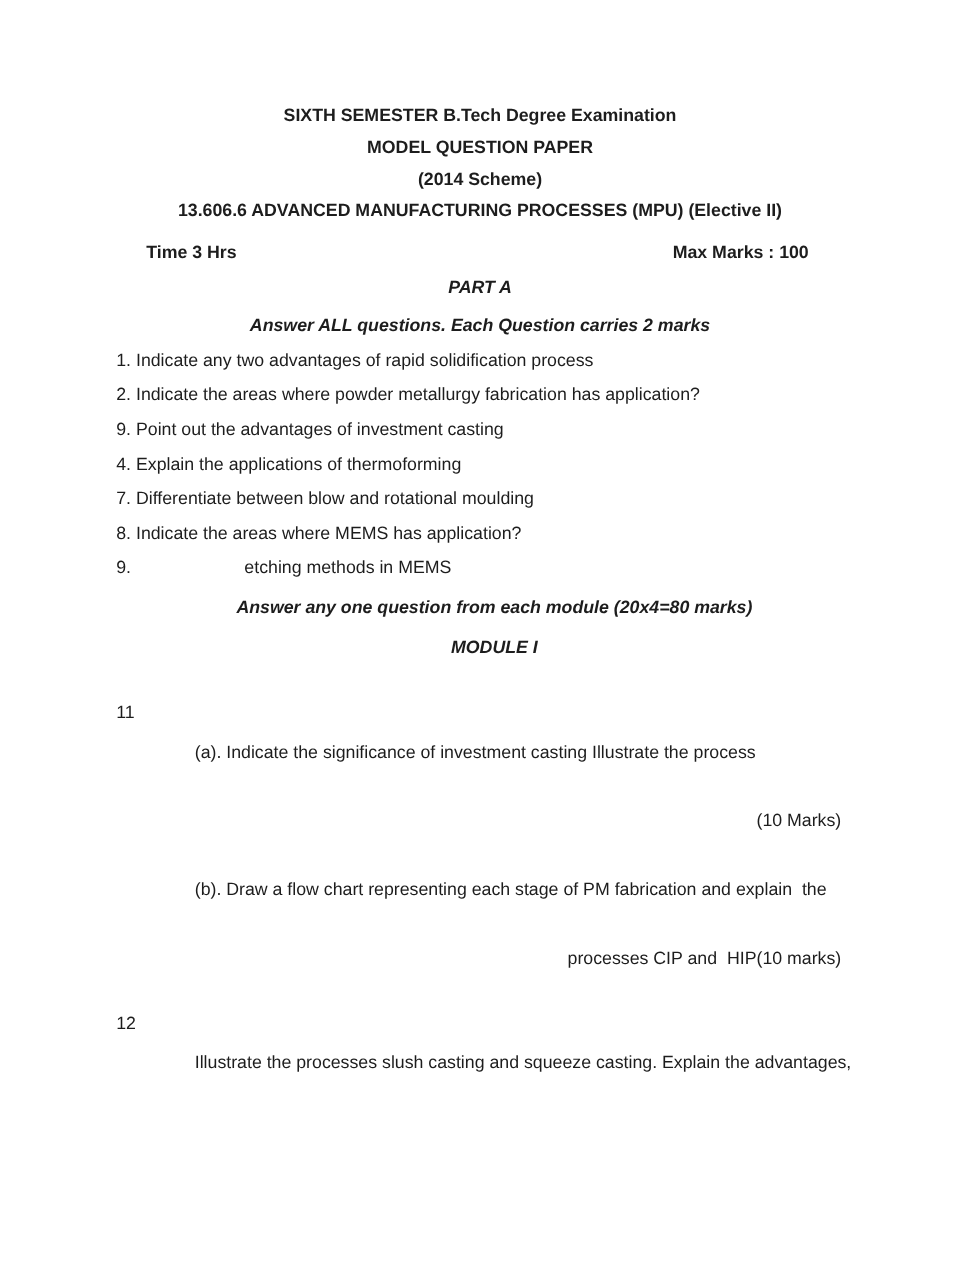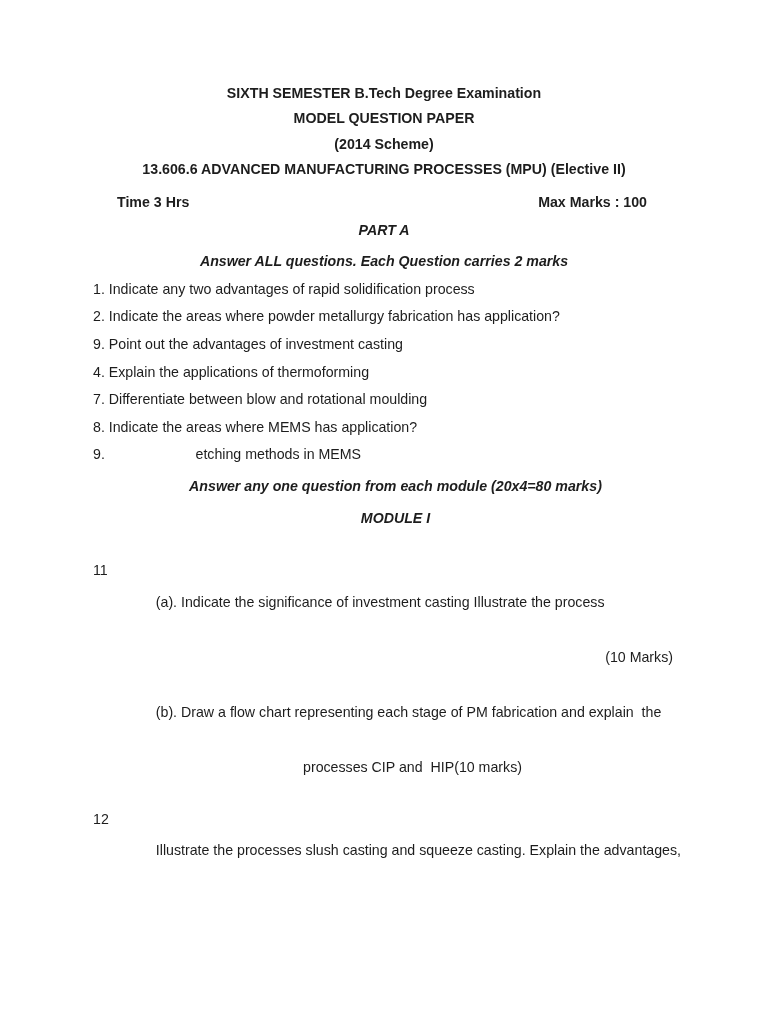--- a/index.html
+++ b/index.html
@@ -62,21 +62,21 @@
     white-space: pre;
     margin-top: 24px;
   }
   .marks-right {
     text-align: right;
     padding-right: 95px;
     white-space: pre;
   }
   .split-row {
     display: flex;
-    justify-content: center;
+    justify-content: flex-end;
     padding-left: 104px;
     padding-right: 95px;
     margin-left: 48px;
   }
   .split-row span { white-space: pre; }
   .or-row {
     text-align: center;
     margin-top: 24.6px;
     white-space: pre;
   }

